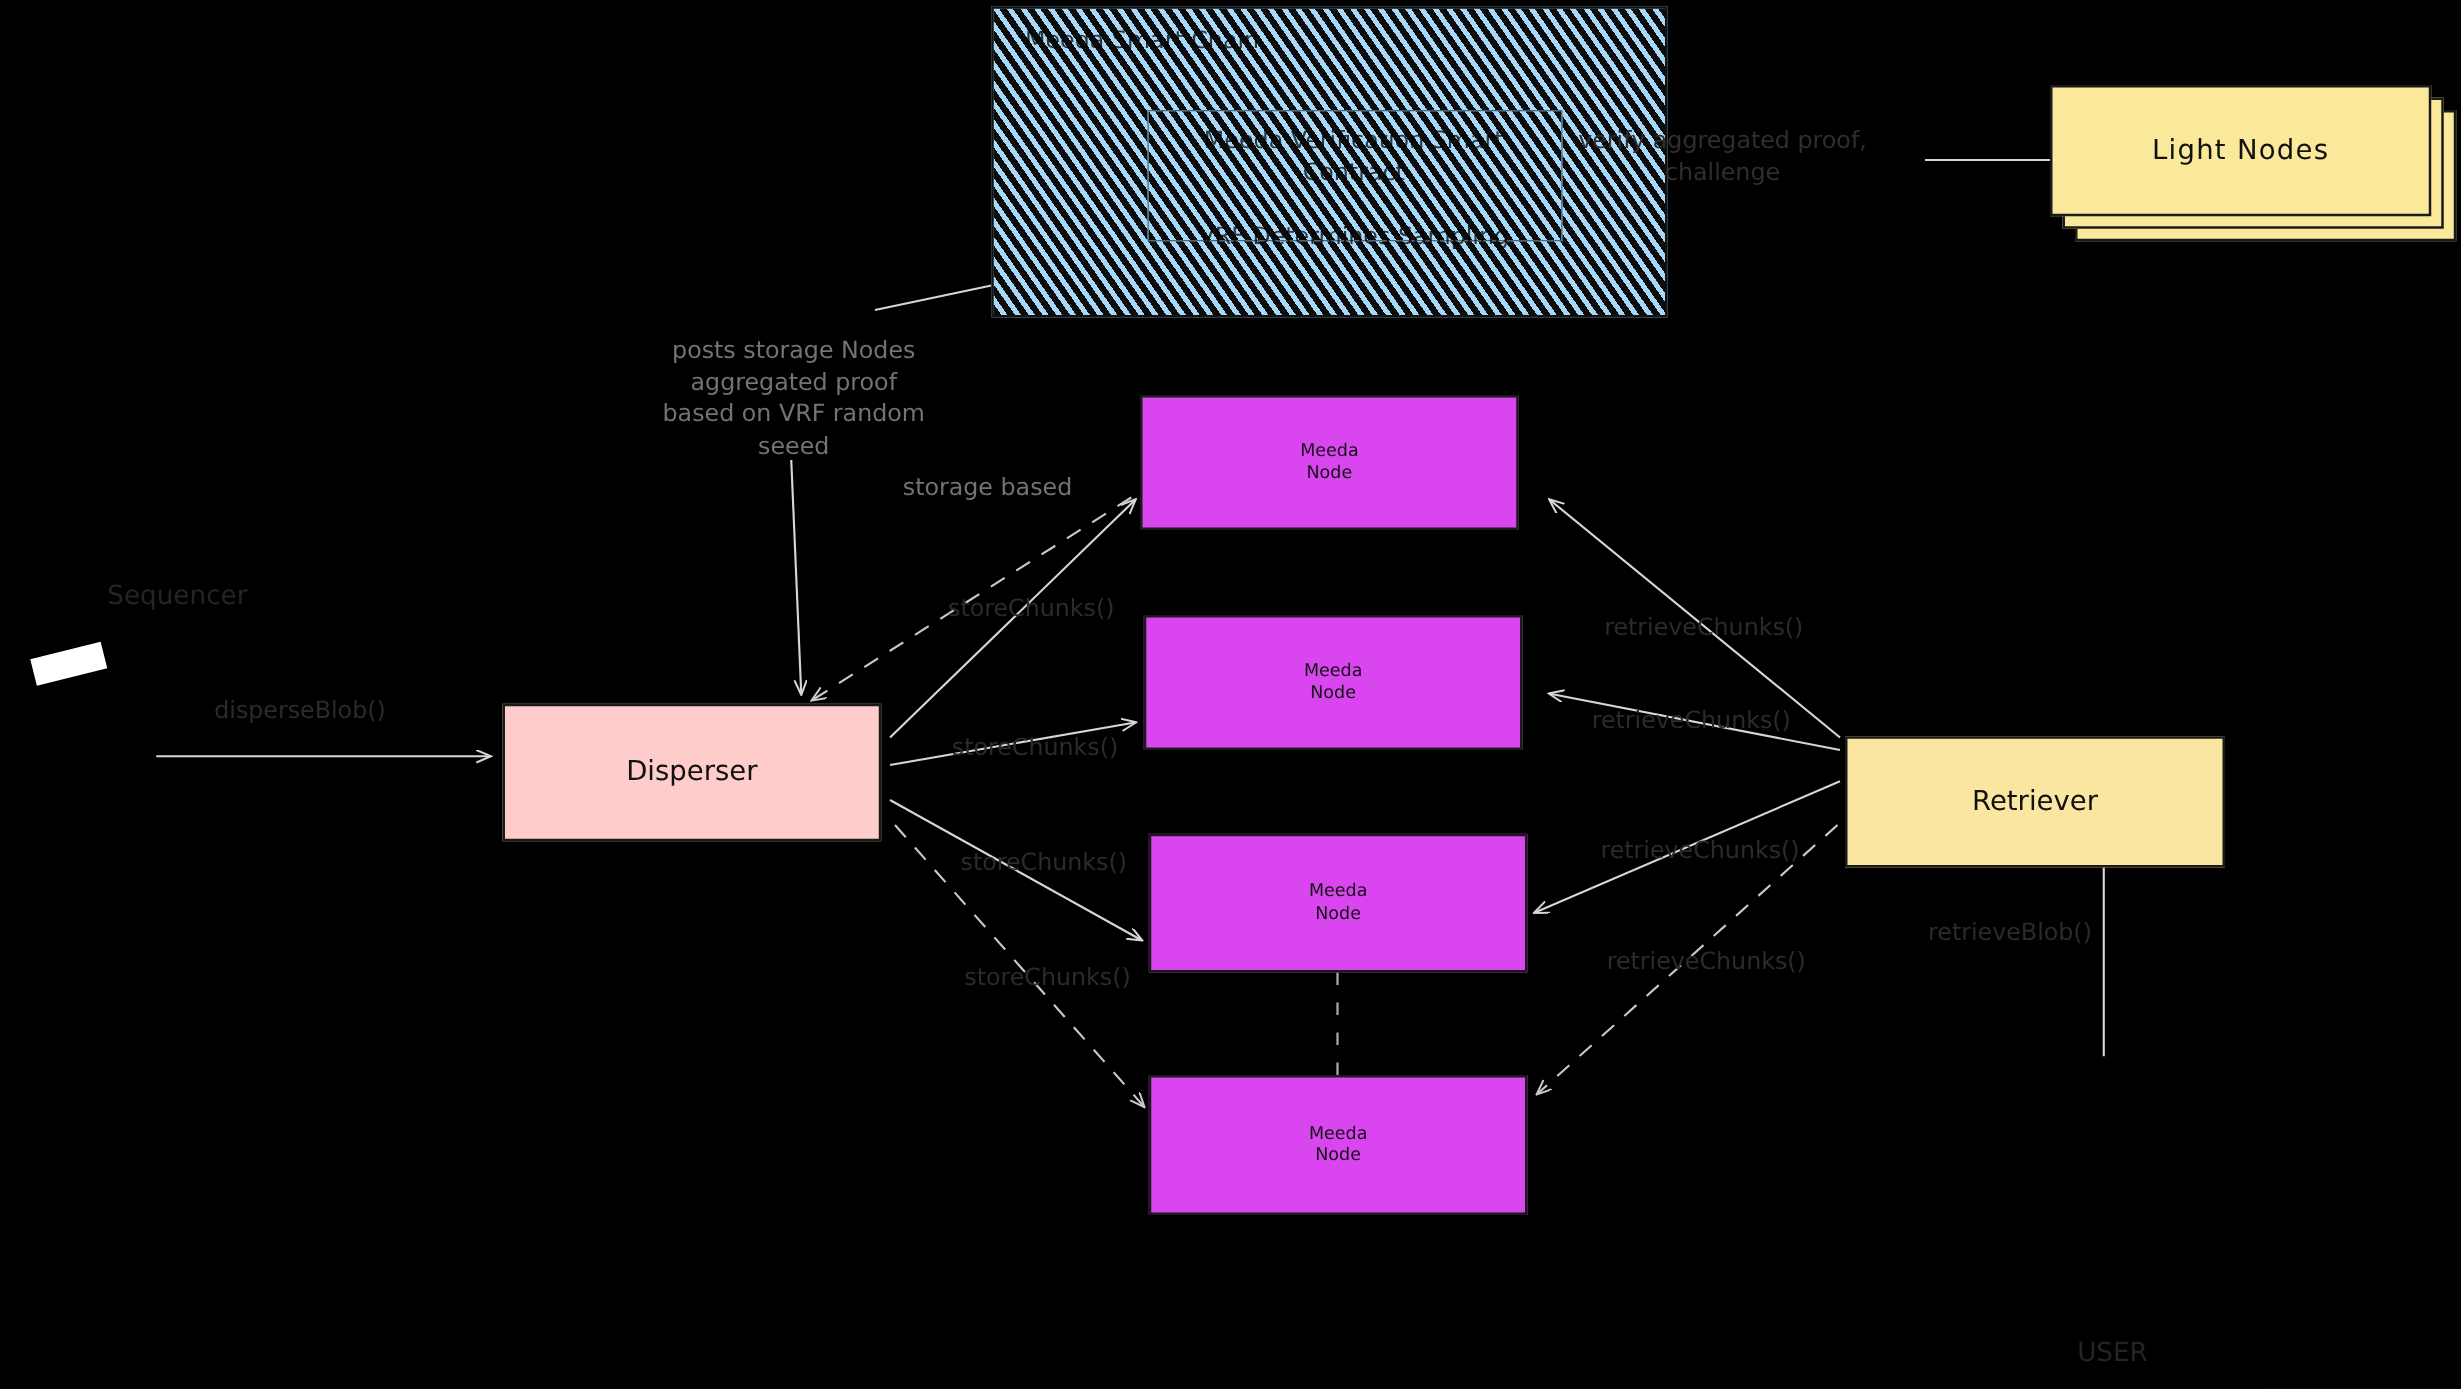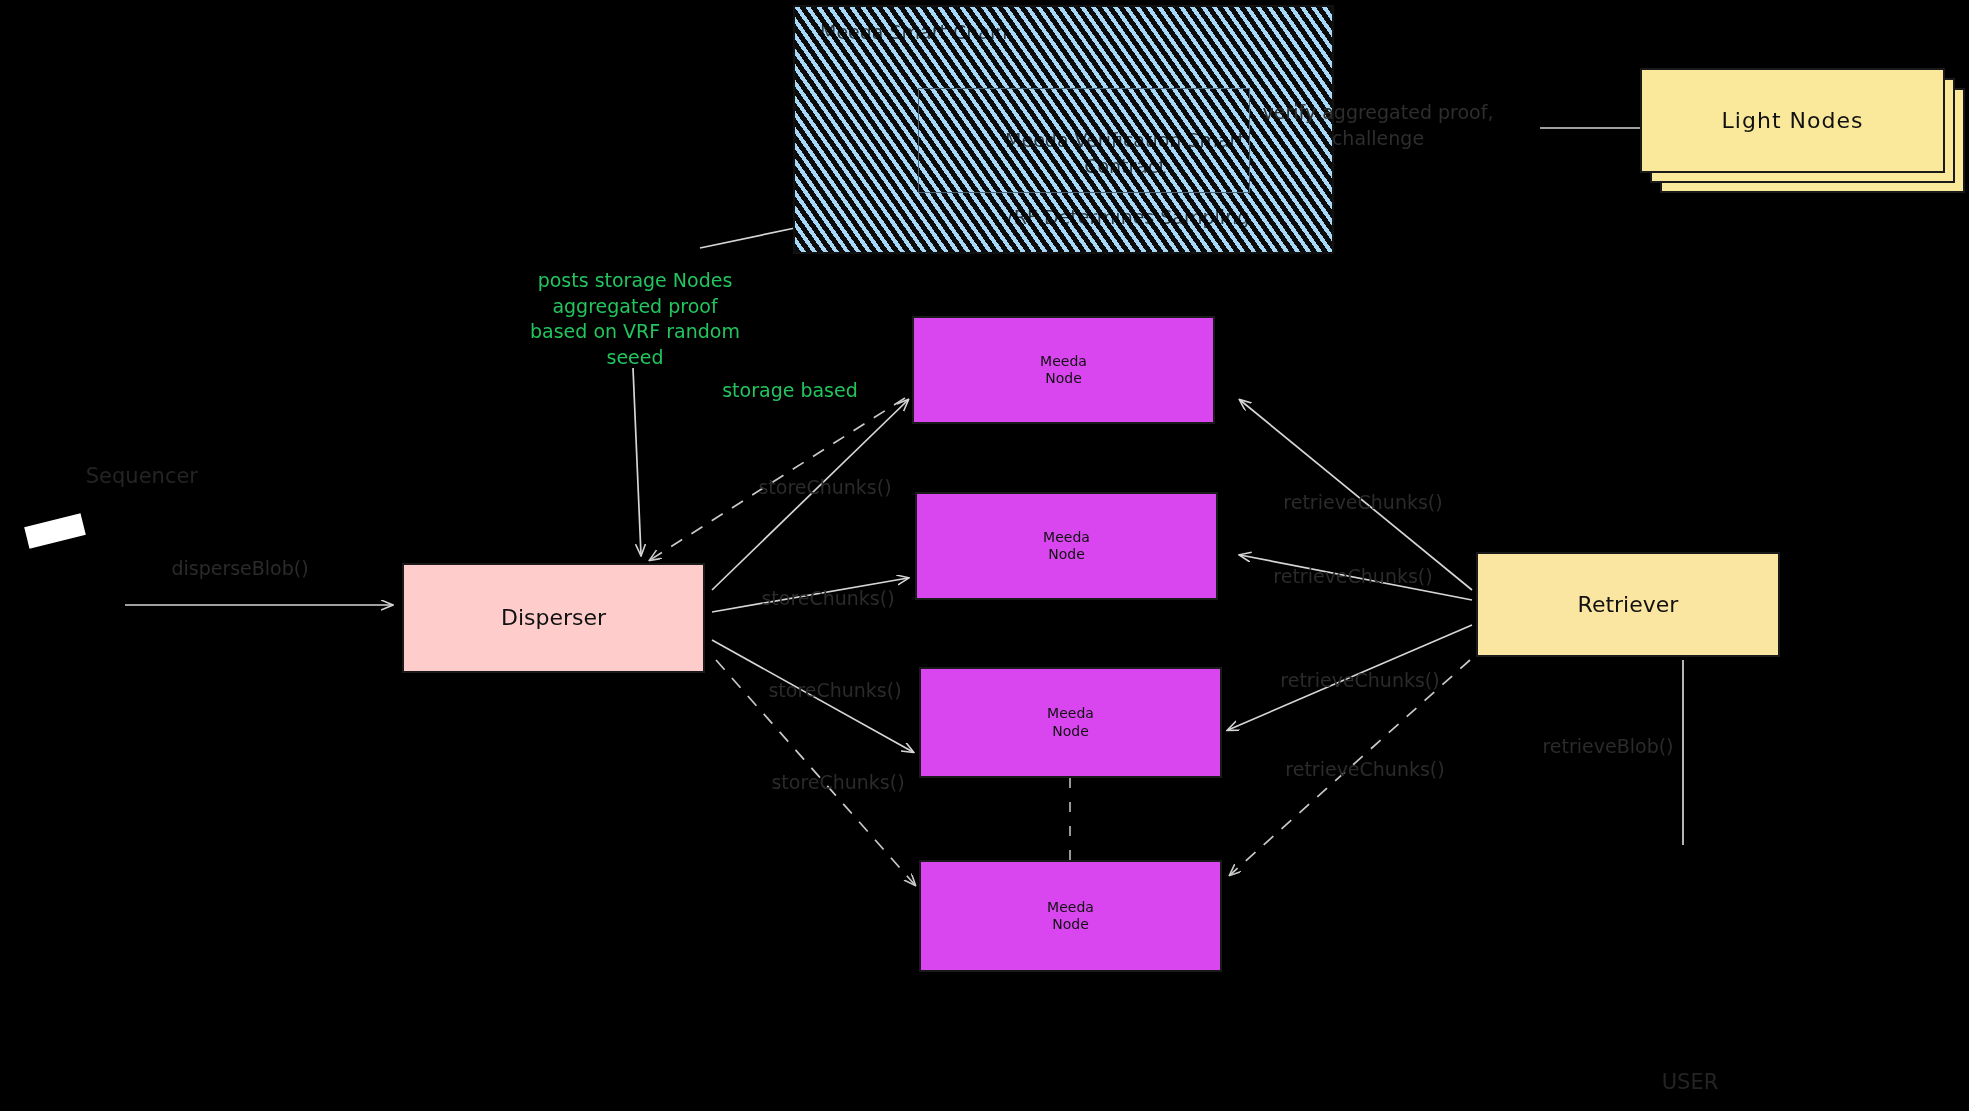--- a/index.html
+++ b/index.html
@@ -8,28 +8,28 @@
   #stage{position:relative;width:1812px;height:1111px;background:#000000;}
   svg.layer{position:absolute;left:0;top:0;width:1969px;height:1111px;pointer-events:none;}
 
   .node{position:absolute;box-sizing:border-box;display:flex;align-items:center;
         justify-content:center;text-align:center;border:2px solid #1a1a1a;
         font-family:"DejaVu Sans","Liberation Sans",sans-serif;
         color:#111;line-height:1.25;}
 
   .meeda-node{background:#d946ef;font-size:14px;align-items:center;}
   .disperser{background:#FFCCCC;font-size:22px;}
-  .retriever{background:#FAE6A0;font-size:22px;}
+  .retriever{background:#FAE6A0;font-size:22px;margin-top:37px;}
   .lightnode{background:#FAE99A;font-size:22px;letter-spacing:1px;}
 
   .lbl{position:absolute;color:#2b2b2b;font-size:19px;text-align:center;
        line-height:1.35;white-space:pre-line;
        font-family:"DejaVu Sans","Liberation Sans",sans-serif;}
   .lbl.dim{color:#2e2e2e;}
-  .lbl.faint{color:#22c55e;}
+  .lbl.faint{color:#737373;}
   .lbl.ghost{color:#242424;}
 
   
   #chain-box{position:absolute;left:793px;top:5px;width:537px;height:245px;
      border:2px solid #111;
      background:
        repeating-linear-gradient(55deg,#0b0b0b 0px,#0b0b0b 5px,#A8D8F8 5px,#A8D8F8 9px),
        #A8D8F8;}
   #chain-inner{position:absolute;left:918px;top:88px;width:330px;height:103px;
      border:1px solid #4a6577;
@@ -94,21 +94,21 @@
     </g>
     <g stroke="#a9a9a9" stroke-width="1.8" fill="none" stroke-dasharray="10 14">
 
       <path d="M1070,778 L1070,862"></path>
     </g>
   </svg>
 
   <div id="chain-box"></div>
   <div id="chain-inner"></div>
   <div class="hatch-text" style="left:820px;top:20px;width:300px;text-align:left;">Meeda Smart Chain</div>
-  <div class="hatch-text" style="left:972px;top:100px;width:306px;margin-top:28px;">Meeda Verification Smart
+  <div class="hatch-text" style="left:930px;top:100px;width:306px;">Meeda Verification Smart
 Contract
 
 VRF Determines Sampling</div>
 
   <div class="stack-card" style="left:1660px;top:88px;width:305px;height:105px;"></div>
   <div class="stack-card" style="left:1650px;top:78px;width:305px;height:105px;"></div>
   <div class="node lightnode" style="left:1640px;top:68px;width:305px;height:105px;">
     <span>Light Nodes</span>
   </div>
 

